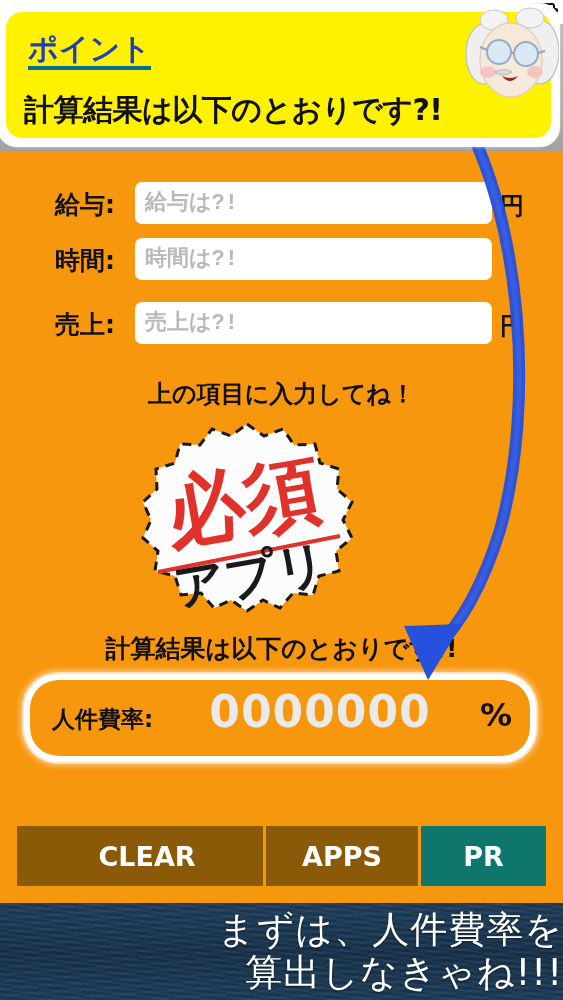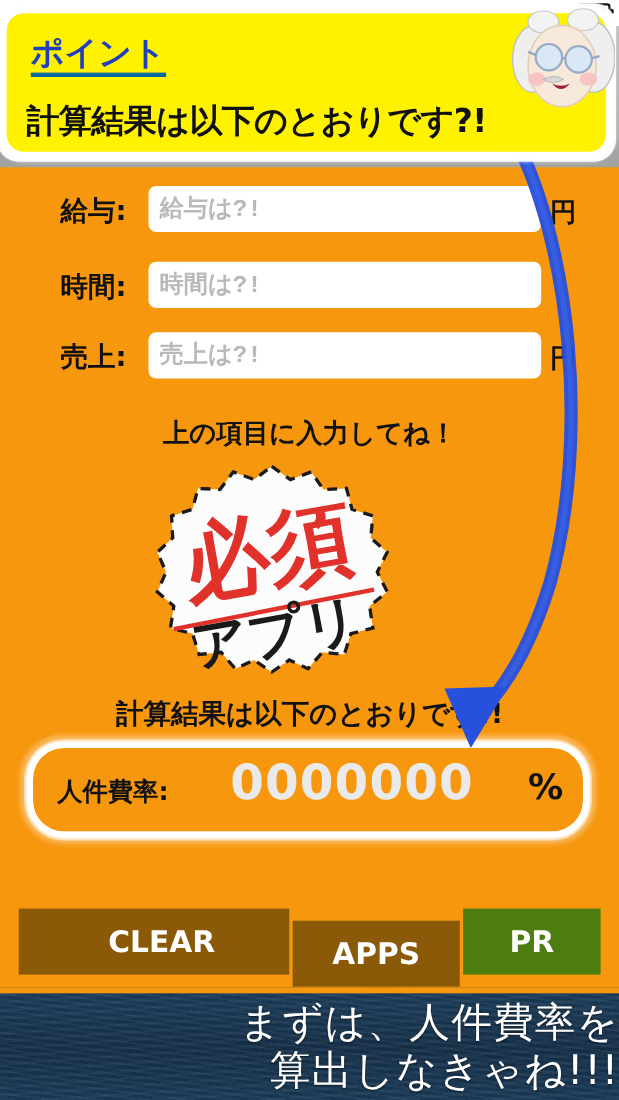--- a/index.html
+++ b/index.html
@@ -216,22 +216,22 @@
   #buttons .btn {
     height: 60px;
     color: #fff;
     font-size: 27px; font-weight: bold;
     display: flex; align-items: center; justify-content: center;
     border: 0;
     font-family: "DejaVu Sans", "Liberation Sans", sans-serif;
     cursor: pointer;
   }
   .btn-clear { width: 246px; background: #8A5A08; padding-left: 20px; }
-  .btn-apps  { width: 152px; background: #8A5A08; margin-top: 11px; }
-  .btn-pr    { width: 125px; background: #4d7c0f; }
+  .btn-apps  { width: 152px; background: #8A5A08; }
+  .btn-pr    { width: 125px; background: #0f766e; }
 
   
   #banner {
     position: absolute; left: 0; bottom: 0;
     width: 563px; height: 102px;
     background:
       repeating-linear-gradient(7deg, rgba(255,255,255,.035) 0 2px, rgba(0,0,0,.045) 2px 5px),
       repeating-linear-gradient(-4deg, rgba(255,255,255,.03) 0 3px, rgba(0,0,0,.03) 3px 7px),
       linear-gradient(#1d3e5c, #16314a 55%, #1b3b58);
     z-index: 8;
@@ -309,21 +309,21 @@
       <path d="M38 74 q8 10 16 0 q-8 4 -16 0 Z" fill="#9B2430"></path>
     </svg>
   </div>
 
   <svg id="arrow" viewBox="0 0 563 1000">
     <path d="M464 118 C 520 220, 536 400, 500 530 C 480 595, 455 630, 434 650" stroke="#2750DC" stroke-width="12" fill="none" stroke-linecap="round" opacity="0.96"></path>
     <path d="M464 118 C 520 220, 536 400, 500 530 C 480 595, 455 630, 434 650" stroke="#3a63e8" stroke-width="5" fill="none" stroke-linecap="round" opacity="0.7"></path>
     <path d="M404 626 L462 624 L428 680 Z" fill="#2750DC"></path>
   </svg>
 
-  <div class="field-row" style="top:169px;">
+  <div class="field-row" style="top:182px;">
     <div class="field-label">給与:</div>
     <input class="field-input" type="text" placeholder="給与は?!" style="">
     <div class="field-unit">円</div>
   </div>
 
   <div class="field-row" style="top:238px;">
     <div class="field-label">時間:</div>
     <input class="field-input" type="text" placeholder="時間は?!" style="">
     <div class="field-unit"></div>
   </div>

